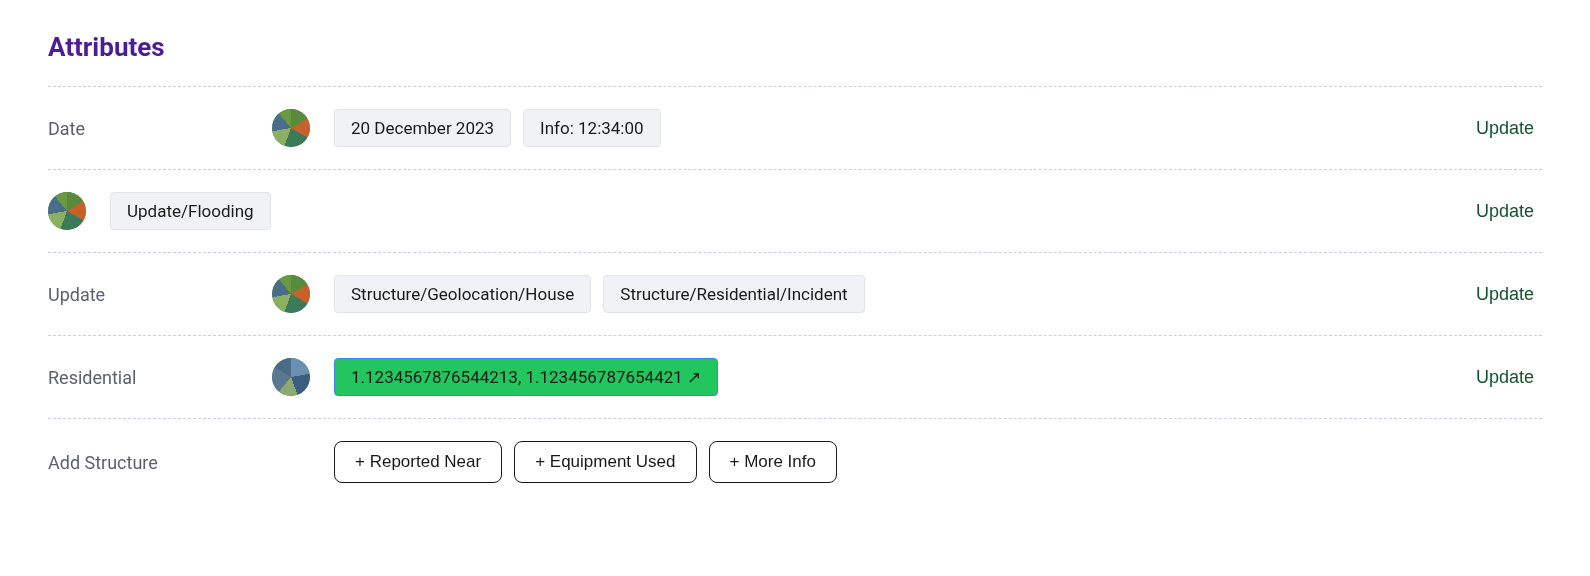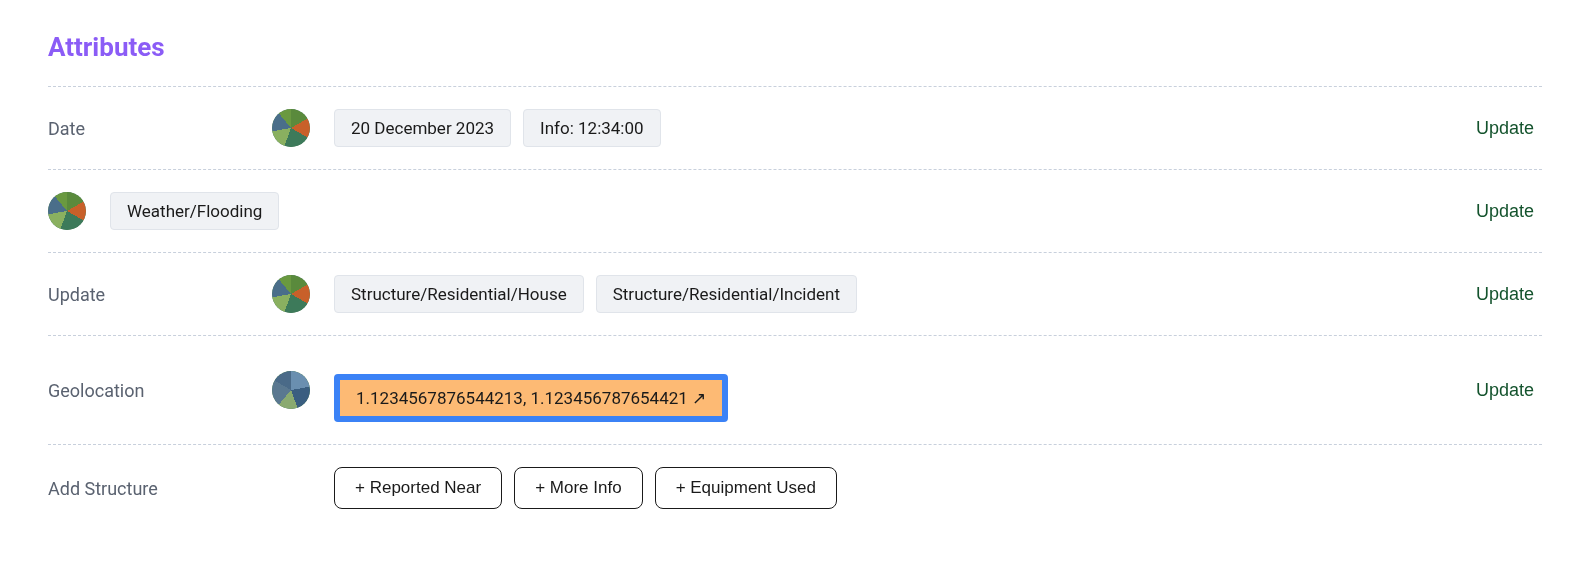--- a/index.html
+++ b/index.html
@@ -17,21 +17,21 @@
     }
 
     .container {
       padding: 32px 48px;
       max-width: 1590px;
     }
 
     .section-title {
       font-size: 26px;
       font-weight: 700;
-      color: #8b5cf6;
+      color: #4c1d95;
       margin-bottom: 24px;
     }
 
     .divider {
       border: none;
       border-top: 1.5px dashed #c8d0dc;
       margin: 0;
     }
 
     .attribute-row {
@@ -94,26 +94,25 @@
       background: #f0f2f5;
       border: 1px solid #e0e4ea;
       border-radius: 4px;
       padding: 8px 16px;
       font-size: 17px;
       color: #1a1a1a;
       font-weight: 400;
     }
 
     .tag-geo {
-      border: 6px solid #3b82f6;
-      background: #fdba74;
+      border: 1px solid #3b82f6;
+      background: #22c55e;
       display: flex;
       align-items: center;
       gap: 6px;
-      margin-top: 16px;
     }
 
     .update-btn {
       color: #14532d;
       font-size: 18px;
       font-weight: 500;
       background: none;
       border: none;
       cursor: pointer;
       white-space: nowrap;
@@ -158,57 +157,57 @@
     <button class="update-btn">Update</button>
   </div>
 
   <hr class="divider">
 
   <div class="attribute-row">
     <div class="avatar">
       <div class="avatar-img"></div>
     </div>
     <div class="attr-content">
-      <span class="tag">Weather/Flooding</span>
+      <span class="tag">Update/Flooding</span>
     </div>
     <button class="update-btn">Update</button>
   </div>
 
   <hr class="divider">
 
   <div class="attribute-row">
     <span class="attr-label">Update</span>
     <div class="avatar">
       <div class="avatar-img"></div>
     </div>
     <div class="attr-content">
-      <span class="tag">Structure/Residential/House</span>
+      <span class="tag">Structure/Geolocation/House</span>
       <span class="tag">Structure/Residential/Incident</span>
     </div>
     <button class="update-btn">Update</button>
   </div>
 
   <hr class="divider">
 
   <div class="attribute-row">
-    <span class="attr-label">Geolocation</span>
+    <span class="attr-label">Residential</span>
     <div class="avatar">
       <div class="avatar-img avatar-geo"></div>
     </div>
     <div class="attr-content">
       <span class="tag tag-geo">1.1234567876544213, 1.123456787654421 ↗</span>
     </div>
     <button class="update-btn">Update</button>
   </div>
 
   <hr class="divider">
 
   <div class="attribute-row">
     <span class="attr-label">Add Structure</span>
     <div style="width:38px; min-width:38px;"></div>
     <div class="add-attr-buttons">
       <button class="add-attr-btn">+ Reported Near</button>
+      <button class="add-attr-btn">+ Equipment Used</button>
       <button class="add-attr-btn">+ More Info</button>
-      <button class="add-attr-btn">+ Equipment Used</button>
     </div>
   </div>
 
 </div>
 
 </body></html>

